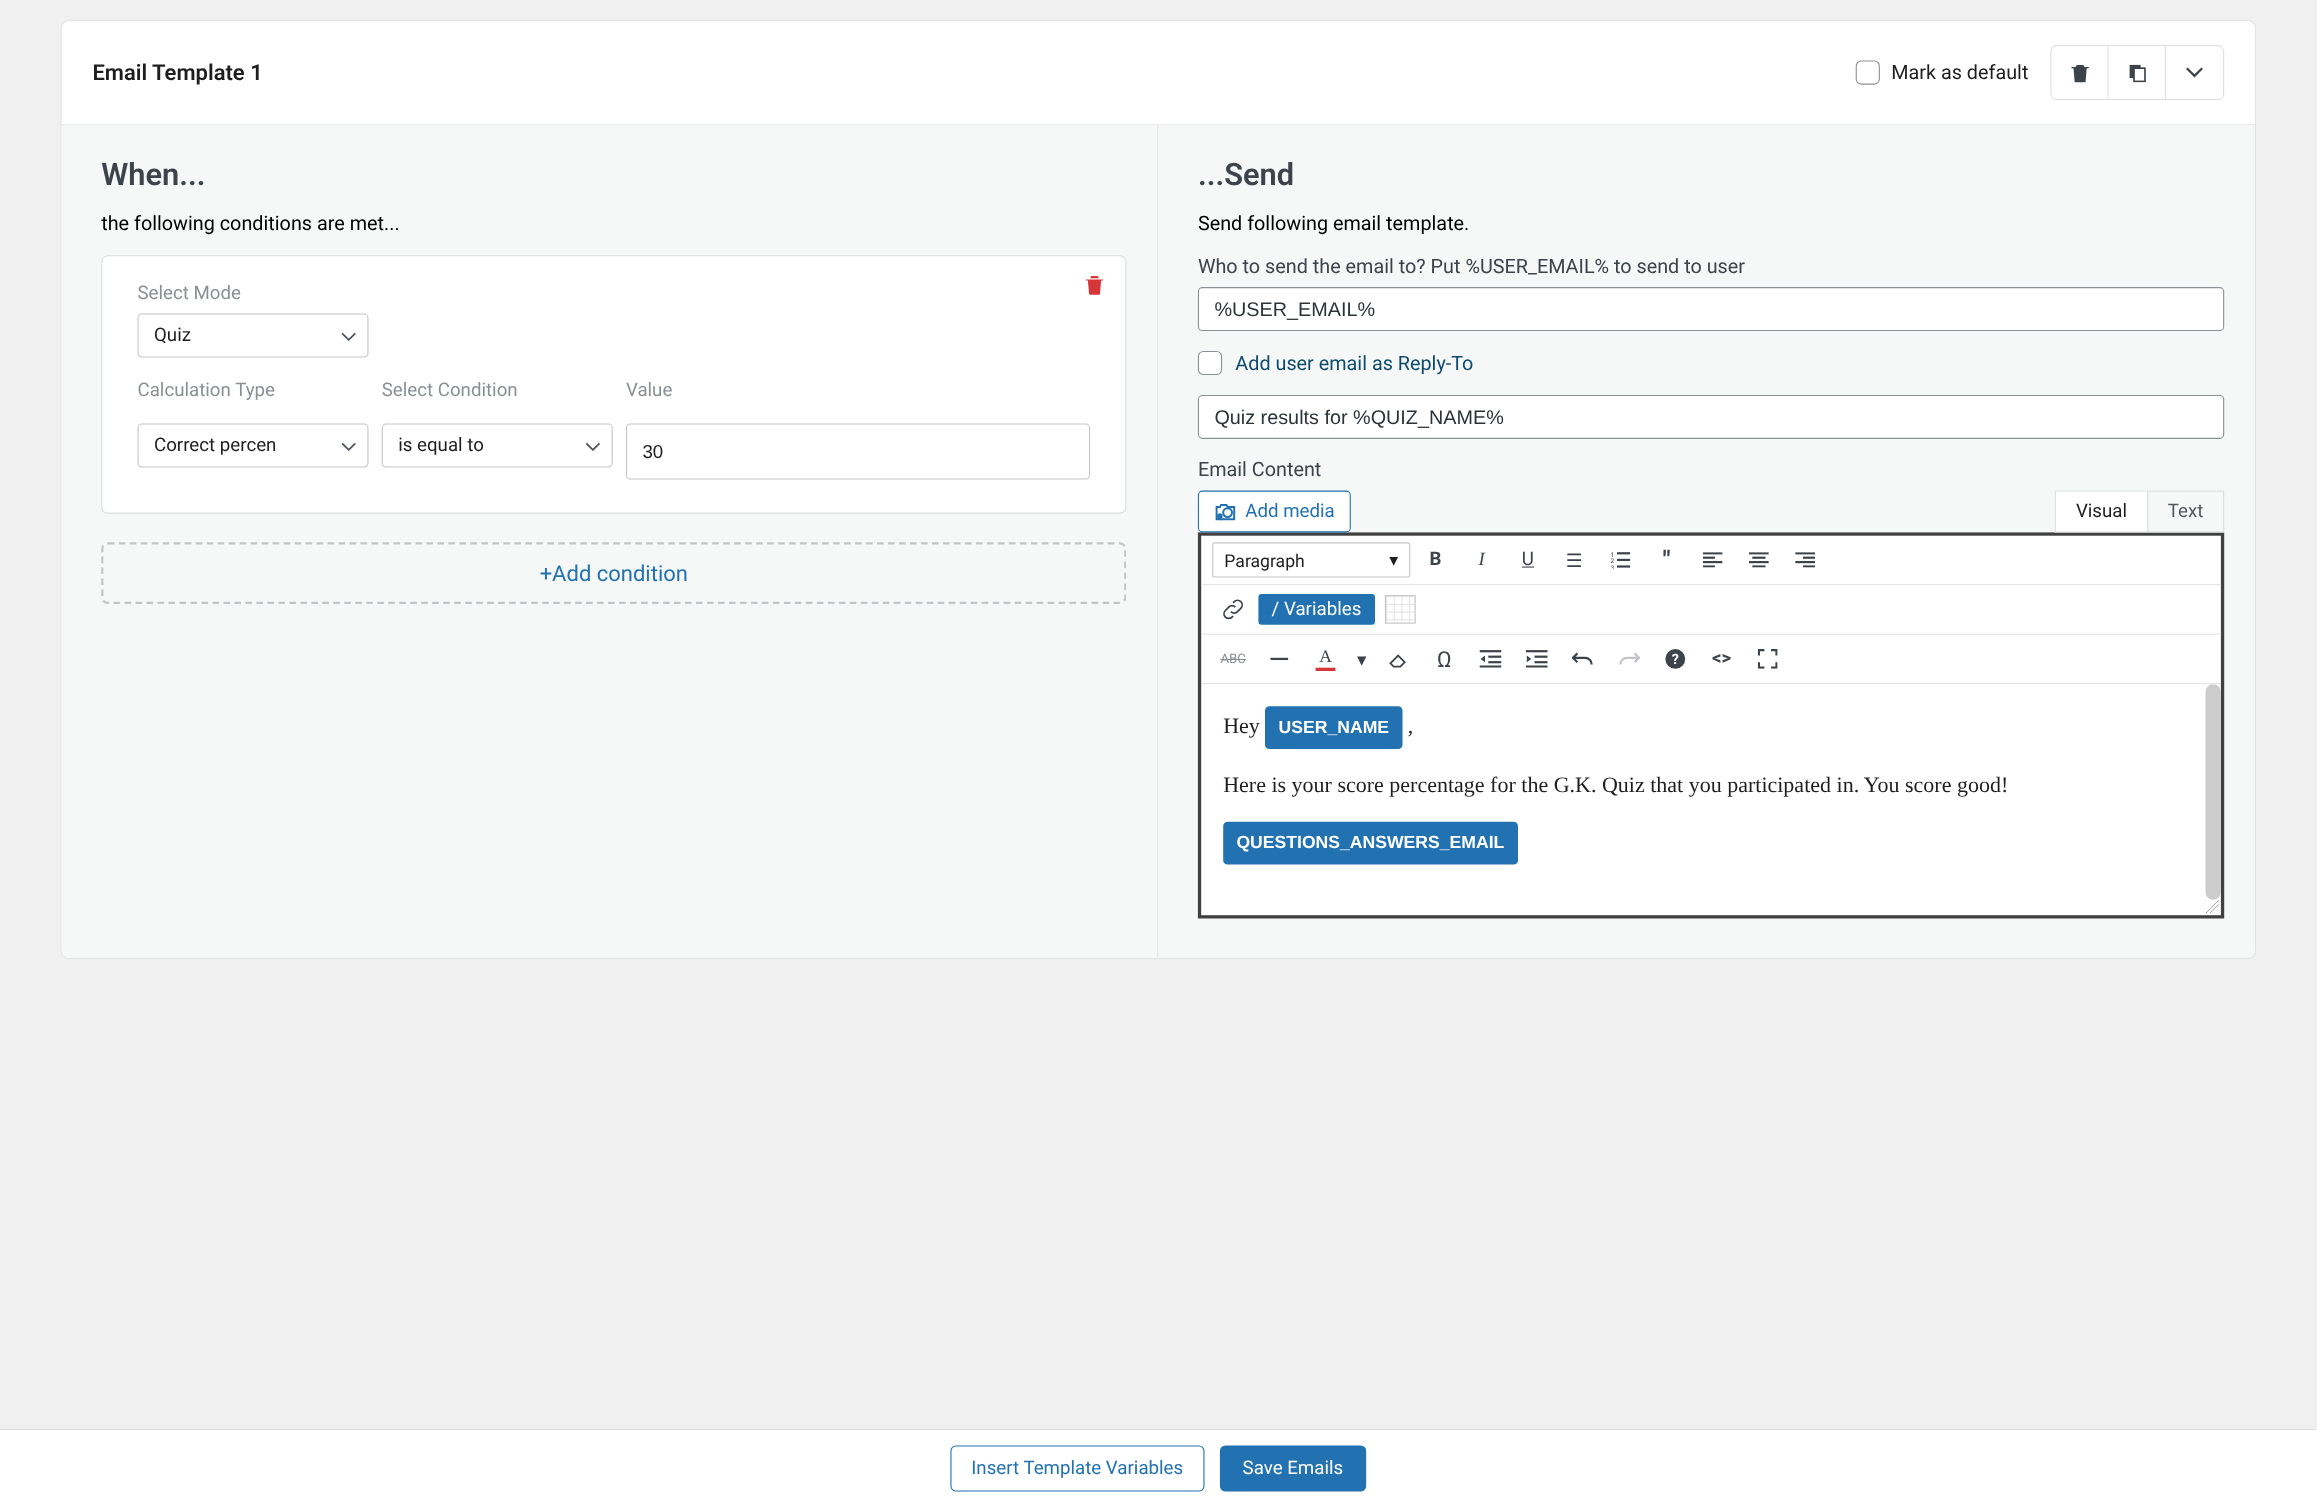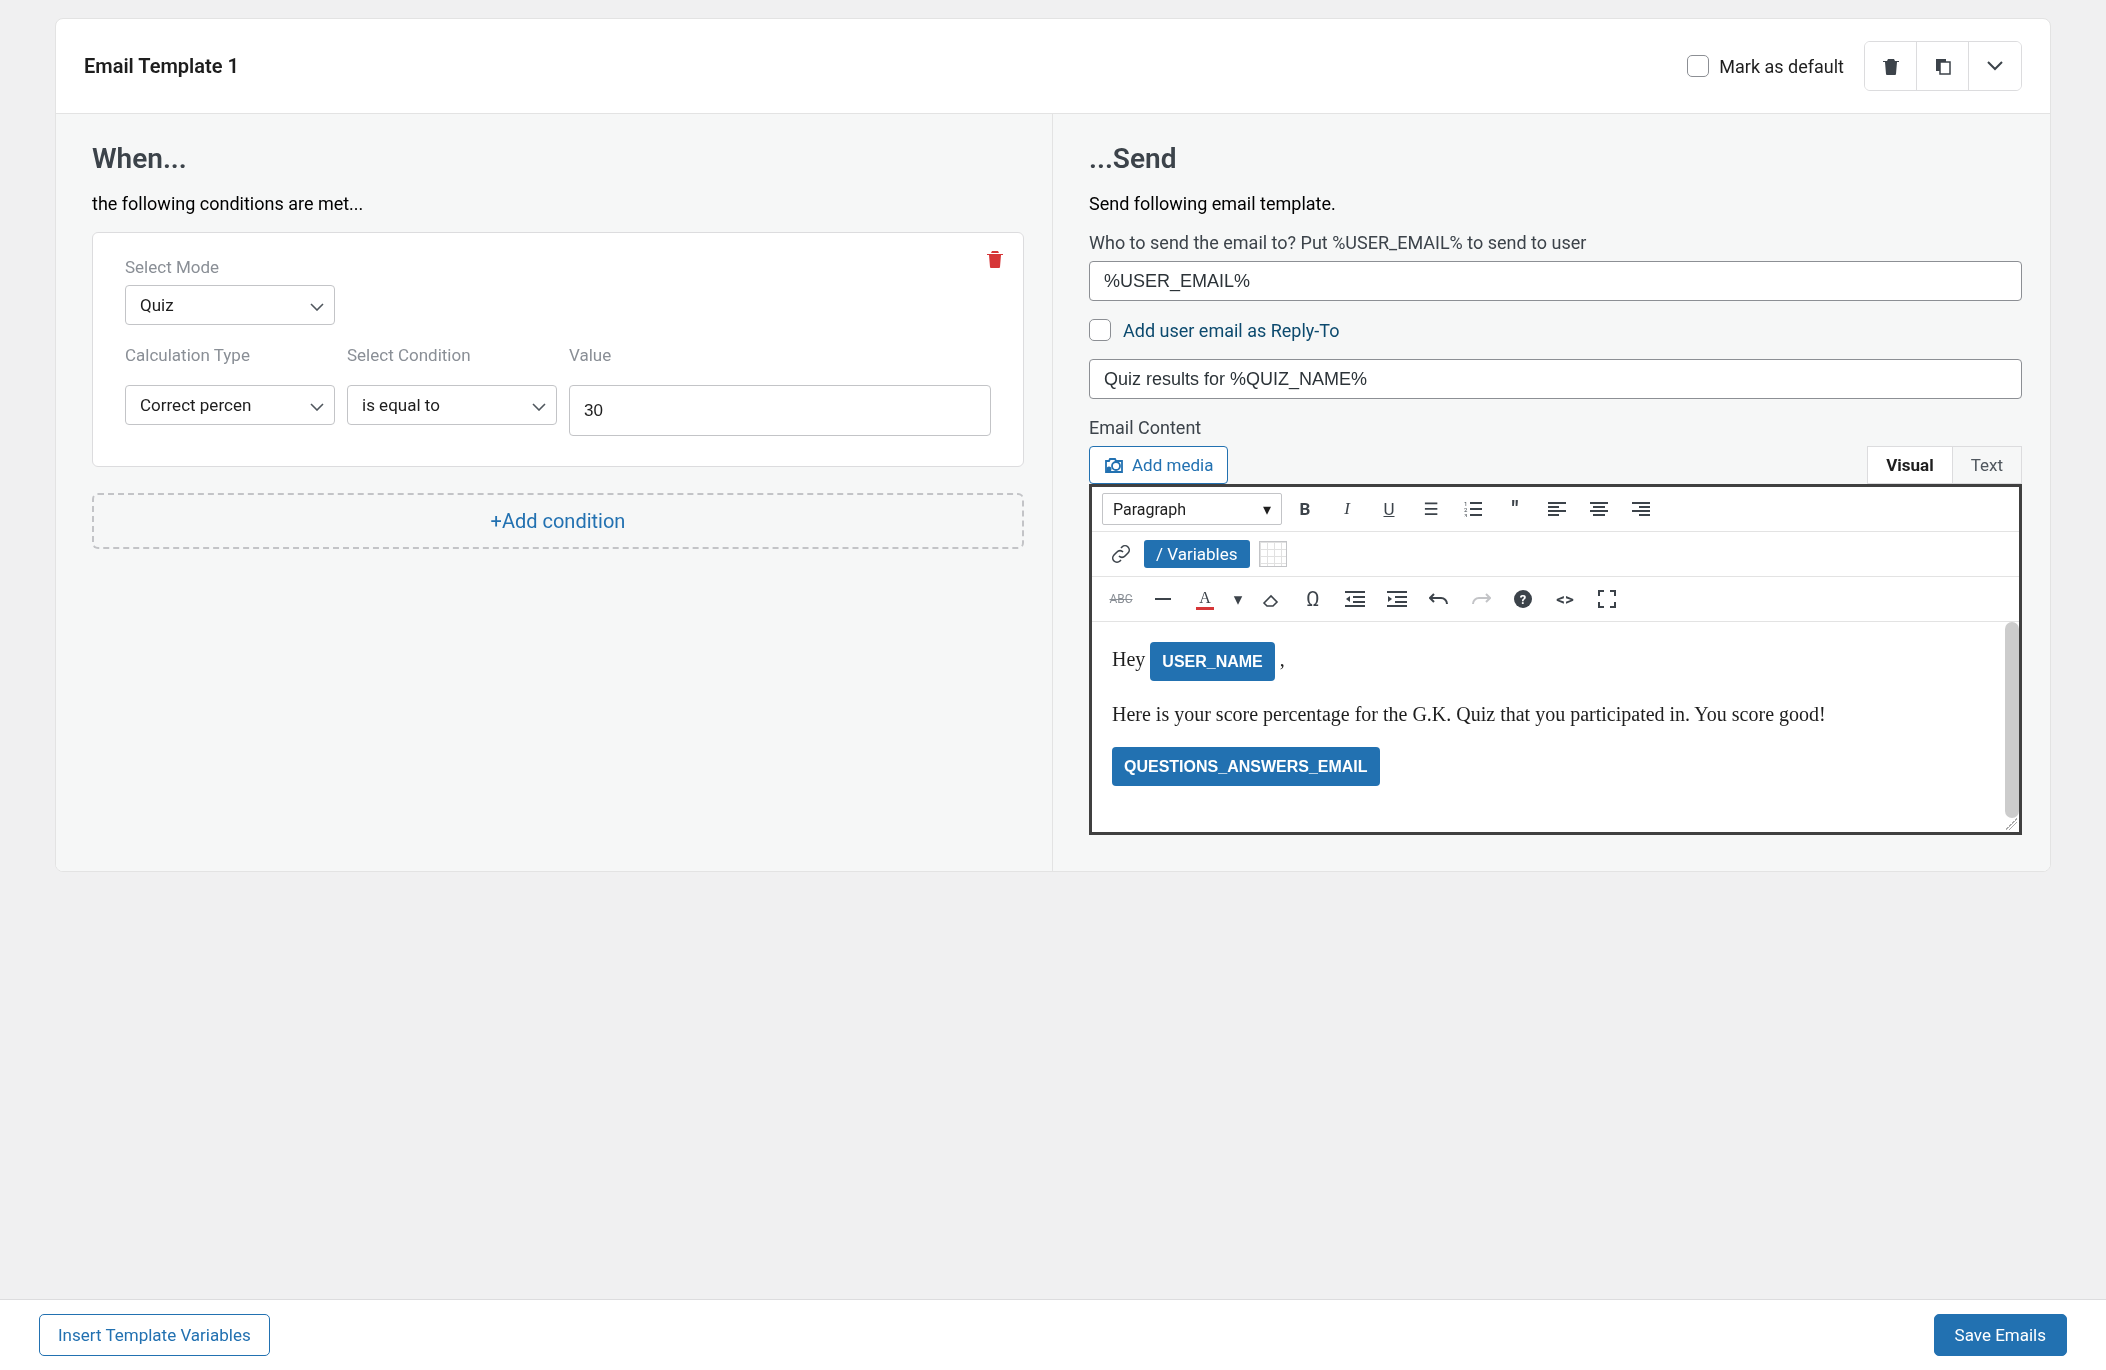--- a/index.html
+++ b/index.html
@@ -202,21 +202,21 @@
     border: 1px solid #dcdcde;
     background: #f6f7f7;
   }
   .editor-mode-tab {
     padding: 8px 18px;
     font-size: 17px;
     color: #50575e;
     cursor: pointer;
     border-left: 1px solid #dcdcde;
   }
-  .editor-mode-tab:first-child { border-left: none; font-weight: bold; }
+  .editor-mode-tab:first-child { border-left: none; }
   .editor-mode-tab.active {
     background: #fff;
     color: #1e1e1e;
   }
   .editor-header-row {
     display: flex;
     justify-content: space-between;
     align-items: flex-end;
     margin-bottom: 0;
   }
@@ -311,23 +311,23 @@
     border-radius: 4px;
     vertical-align: middle;
   }
   .editor-para { margin-bottom: 16px; }
 
   .footer-bar {
     position: fixed;
     bottom: 0; left: 0; right: 0;
     background: #fff;
     border-top: 1px solid #dcdcde;
-    padding: 14px 39px;
-    display: flex;
-    justify-content: space-between;
+    padding: 14px 55px;
+    display: flex;
+    justify-content: center;
     gap: 14px;
   }
   .btn-outline {
     border: 1px solid #2271b1;
     color: #2271b1;
     background: #fff;
     padding: 10px 18px;
     border-radius: 5px;
     font-size: 17px;
     cursor: pointer;

